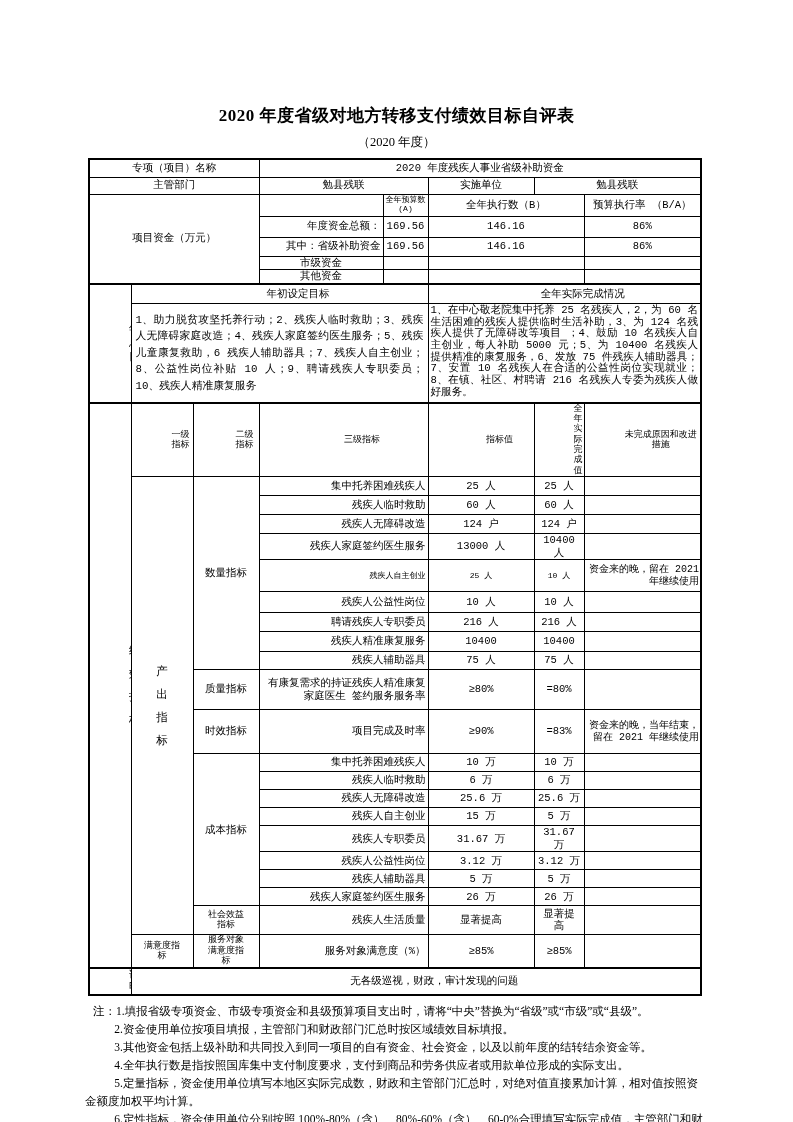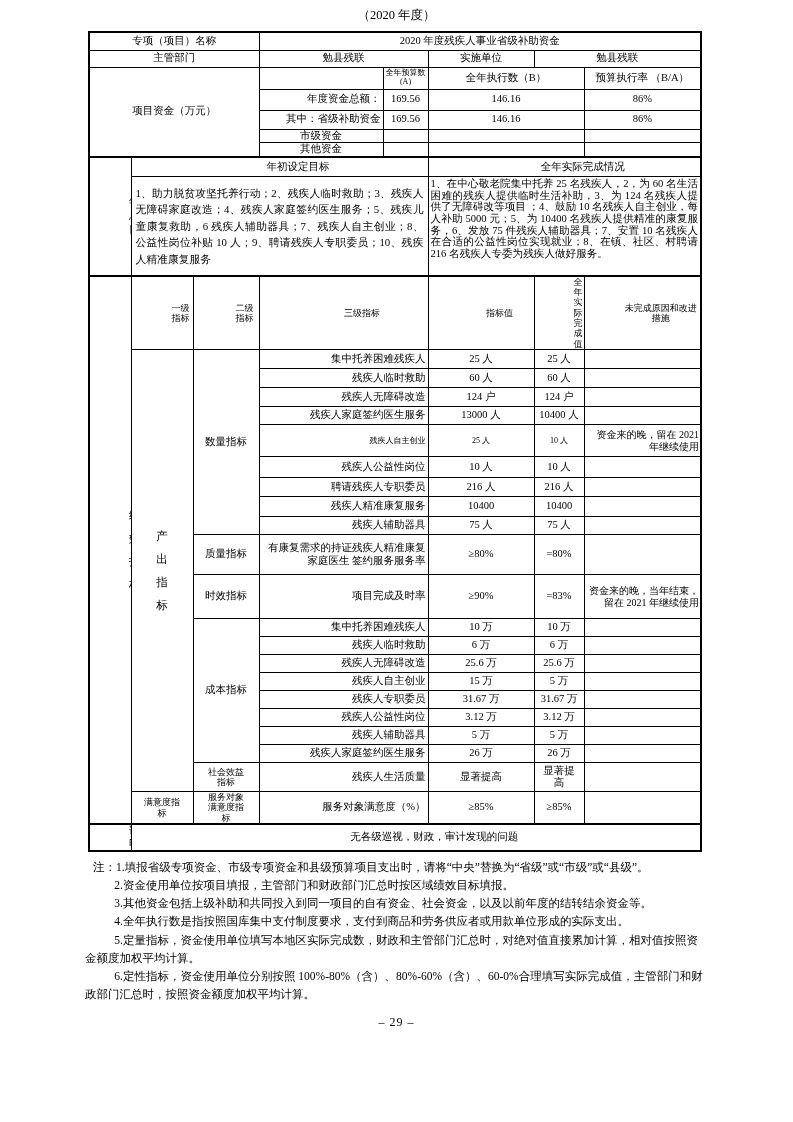--- a/index.html
+++ b/index.html
@@ -2,21 +2,21 @@
 <html><head>
 <meta charset="utf-8">
 <style>
   html,body{margin:0;padding:0;background:#fff;}
   body{width:793px;height:1122px;color:#000;
        font-family:"Liberation Serif","DejaVu Serif",serif;
        -webkit-font-smoothing:antialiased;}
   .sheet{position:relative;width:793px;height:1122px;overflow:hidden;background:#fff;}
   .title{margin:0;padding-top:104px;text-align:center;font-size:17px;font-weight:bold;letter-spacing:.5px;}
   .subtitle{text-align:center;font-size:12.5px;margin-top:7px;}
-  table.form{border-collapse:collapse;table-layout:fixed;width:612px;margin:7px 0 0 88px;border:2px solid #000;}
+  table.form{border-collapse:collapse;table-layout:fixed;width:612px;margin:7px 0 0 88px;border:2px solid #000;font-family:Liberation Mono, monospace;}
   td{border:1px solid #000;font-size:10.5px;line-height:1.2;padding:0 2px;overflow:hidden;vertical-align:middle;}
   .c{text-align:center;}
   .lft{text-align:right;padding-left:3px;}
   .rgt{text-align:right;padding-right:2px;}
   .sm{font-size:9px;line-height:1.15;}
   .xs{font-size:8px;line-height:1.1;padding:0 1px;}
   .tiny{font-size:8px;}
   .goaltext{font-size:10.8px;line-height:1.52;text-align:justify;padding:2px 4px;}
   .goaltext2{font-size:10.6px;line-height:1.1;text-align:justify;padding:1px 2px;vertical-align:top;}
   .fillnote{font-size:10px;line-height:1.14;text-align:right;padding:0 1px;}
@@ -28,20 +28,21 @@
   .notes{width:622px;margin:6px 0 0 85px;font-size:11.5px;line-height:1.57;}
   .note-item{text-indent:2.55em;}
   .note-item.first{text-indent:.7em;}
   .pageno{text-align:center;margin-top:12px;font-size:12px;letter-spacing:1px;}
 </style>
 </head>
 <body>
 
 <div class="sheet">
 
+  <h1 class="title">2020 年度省级对地方转移支付绩效目标自评表</h1>
   <div class="subtitle">（2020 年度）</div>
 
   <table class="form">
     <colgroup>
       <col style="width:42px">
         <col style="width:62px">
         <col style="width:66px">
         <col style="width:124px">
       <col style="width:45px">
         <col style="width:106px">

